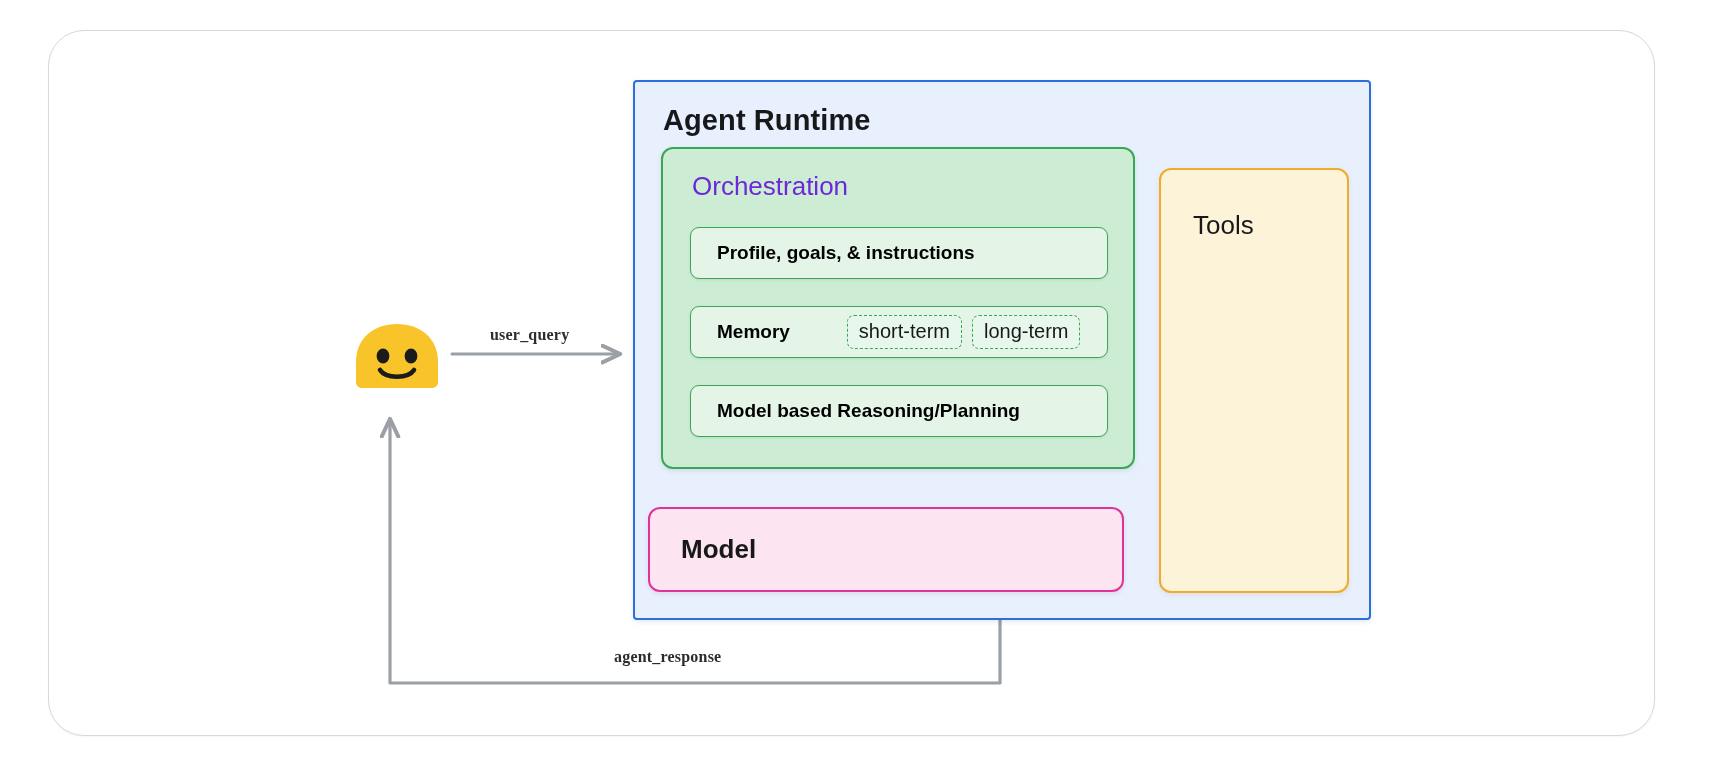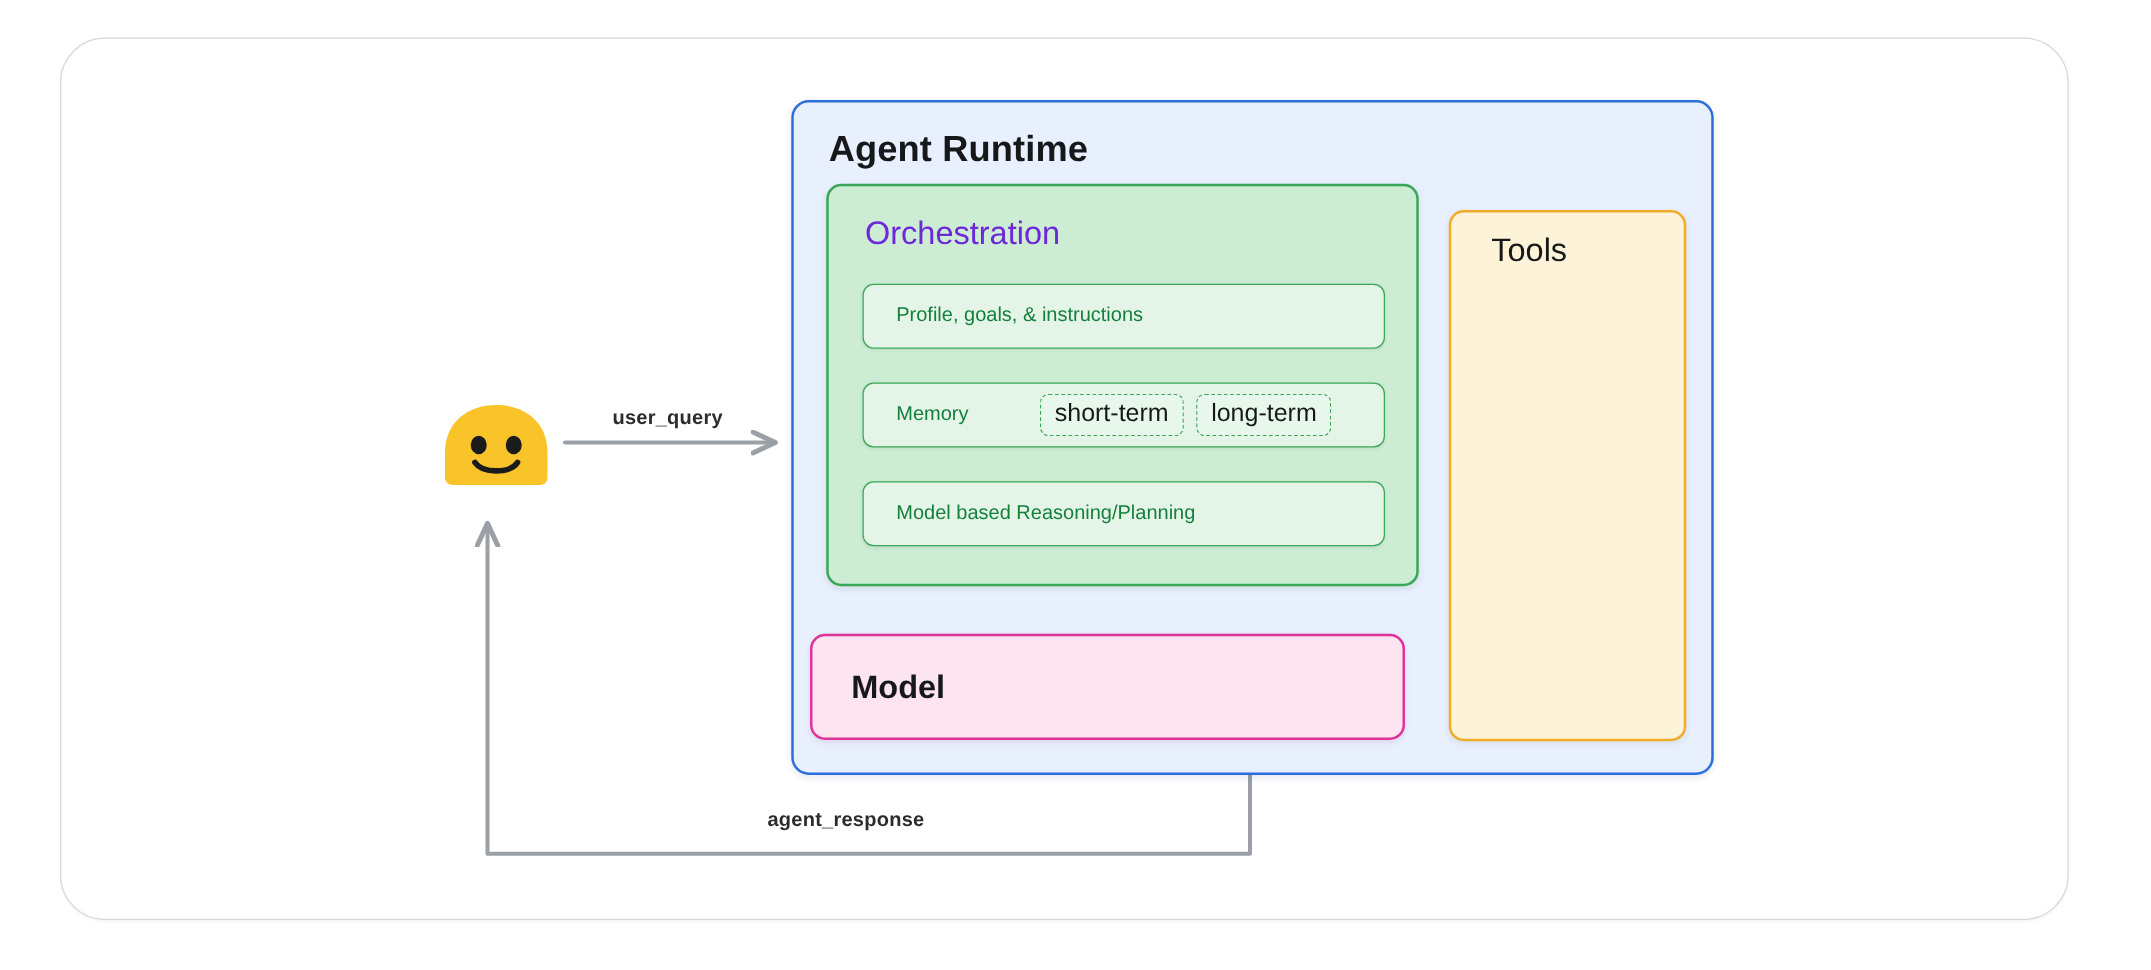--- a/index.html
+++ b/index.html
@@ -35,21 +35,21 @@
 
   
   .agent-runtime {
     position: absolute;
     left: 633px;
     top: 80px;
     width: 738px;
     height: 540px;
     box-sizing: border-box;
     border: 2.4px solid #2c6fdb;
-    border-radius: 14px;
+    border-radius: 4px;
     background: #e8f0fe;
     box-shadow: 0 2px 5px rgba(20,40,90,0.10);
   }
   .agent-runtime-title {
     position: absolute;
     left: 28px;
     top: 22px;
     font-size: 29px;
     font-weight: 600;
     color: #17181a;
@@ -90,23 +90,23 @@
     box-shadow: 0 1px 3px rgba(30,80,45,0.10);
     display: flex;
     align-items: center;
   }
   .orch-row.r1 { top: 78px; }
   .orch-row.r2 { top: 157px; }
   .orch-row.r3 { top: 236px; }
 
   .orch-row-label {
     margin-left: 26px;
-    font-size: 16px;
-    font-weight: 400;
-    color: #15803d;
+    font-size: 19px;
+    font-weight: 700;
+    color: #000000;
     white-space: nowrap;
   }
 
   .memory-tags {
     display: flex;
     align-items: center;
     gap: 10px;
     margin-left: 57px;
   }
   .mem-tag {
@@ -151,21 +151,21 @@
     height: 425px;
     box-sizing: border-box;
     border: 2.4px solid #f0ac28;
     border-radius: 12px;
     background: #fdf3d8;
     box-shadow: 0 2px 5px rgba(120,85,10,0.10);
   }
   .tools-label {
     position: absolute;
     left: 32px;
-    top: 15px;
+    top: 40px;
     font-size: 26px;
     font-weight: 500;
     color: #17181a;
   }
 
   
   .avatar {
     position: absolute;
     left: 352px;
     top: 320px;
@@ -182,20 +182,21 @@
     height: 776px;
     pointer-events: none;
   }
   .edge-label {
     position: absolute;
     font-size: 16px;
     font-weight: 600;
     color: #2b2c2e;
     letter-spacing: 0.2px;
     white-space: nowrap;
+    font-family: Liberation Serif, serif;
   }
   .label-user-query { left: 490px; top: 326px; }
   .label-agent-response { left: 614px; top: 648px; text-align: center; }
 </style>
 </head>
 <body>
 
 <div id="stage">
 
   <div class="outer-card"></div>

